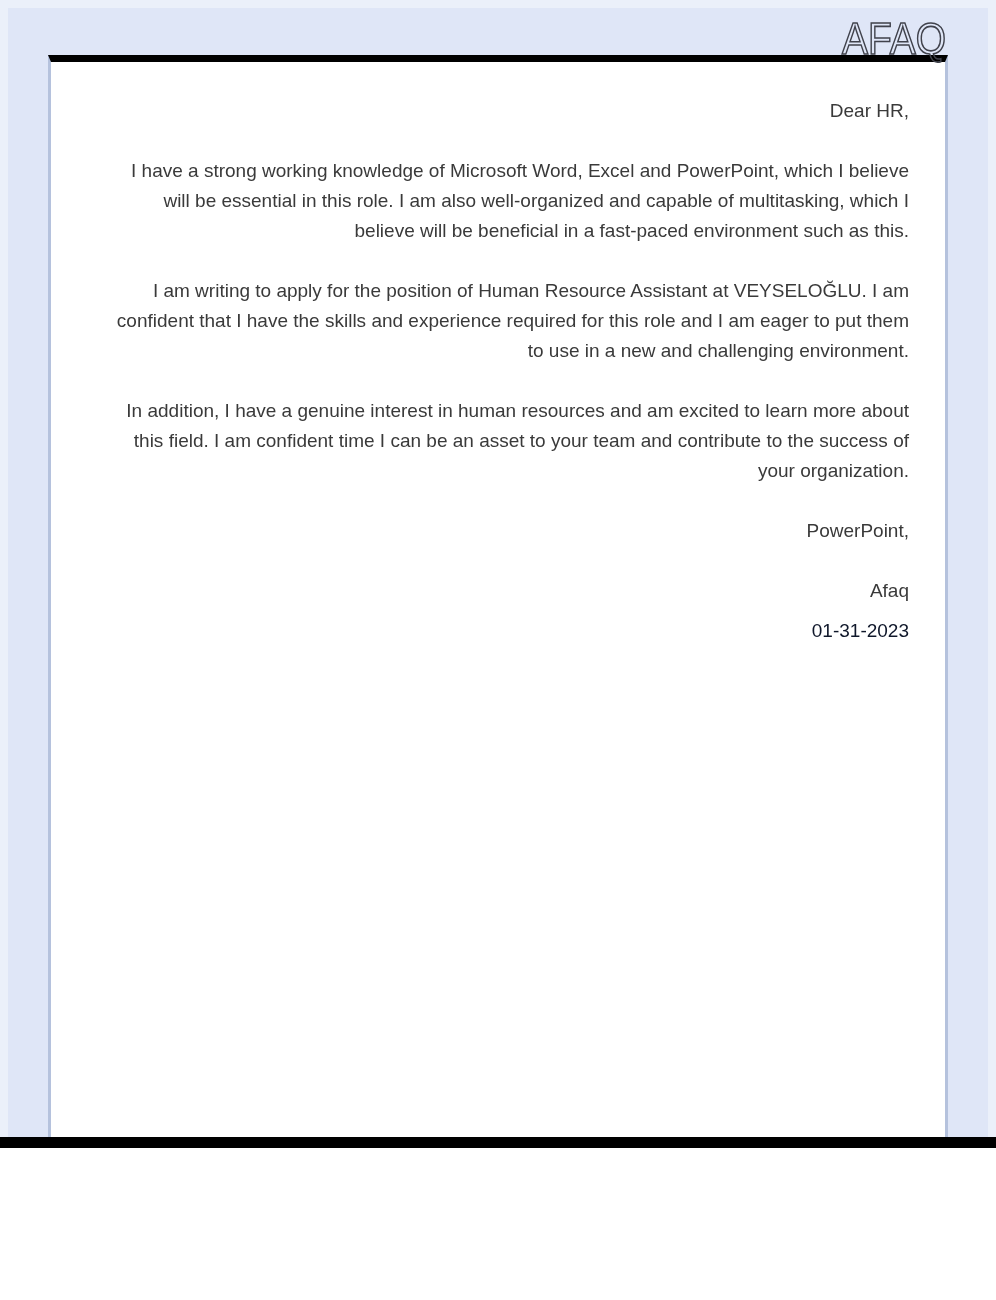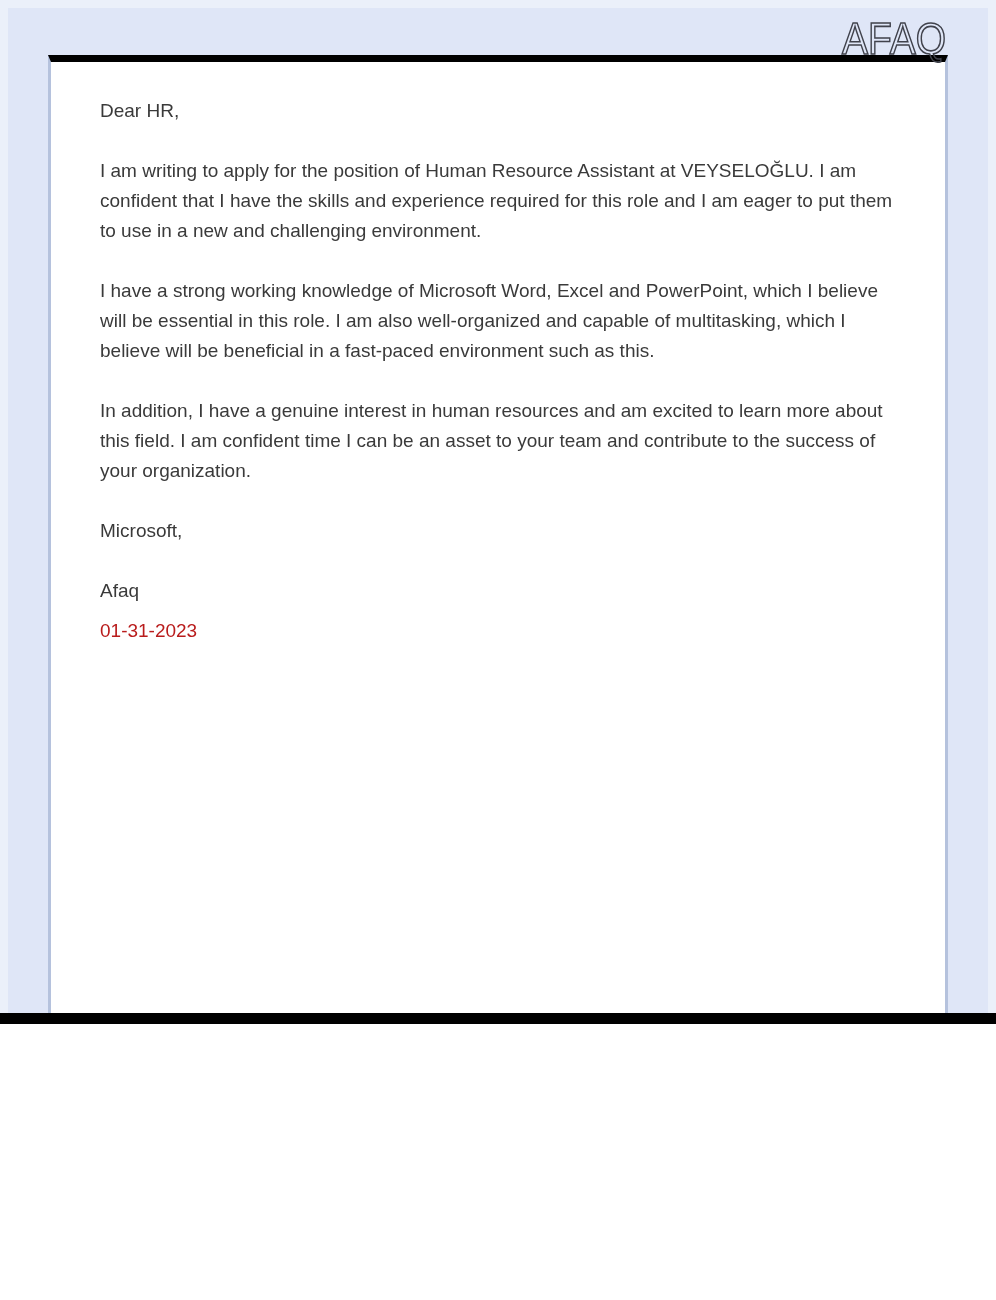--- a/index.html
+++ b/index.html
@@ -2,21 +2,21 @@
 <html><head>
 <meta charset="utf-8">
 <style>
   * { margin: 0; padding: 0; box-sizing: border-box; }
   html, body {
     font-family: "Liberation Sans", "DejaVu Sans", sans-serif;
   }
   .page {
     position: relative;
     width: 996px;
-    height: 1024px;
+    height: 1148px;
     background: #dfe6f7;
     box-shadow: inset 0 0 0 8px #ebf0fa;
     overflow: hidden;
   }
   .logo-wrap {
     position: absolute;
     top: 12px;
     right: 50px;
     width: 104px;
     height: 48px;
@@ -33,27 +33,28 @@
     border-top: 7px solid #000000;
     border-left: 3px solid #b5c2dd;
     border-right: 3px solid #b5c2dd;
     border-bottom: 3px solid #b5c2dd;
   }
   .letter-content {
     padding: 34px 36px 0 49px;
     color: #3a3a3a;
     font-size: 19px;
     line-height: 30px;
+    text-align: right;
   }
   .letter-content p { margin-top: 30px; }
   .letter-content p.salutation { margin-top: 0; }
   .date-link {
     display: inline-block;
     margin-top: 10px;
-    color: #b91c1c;
+    color: #0f172a;
     font-size: 19px;
     line-height: 30px;
     text-decoration: none;
     cursor: pointer;
   }
   .watermark {
     position: absolute;
     right: 10px;
     bottom: 1px;
     font-size: 13px;
@@ -76,24 +77,24 @@
 
   <div class="logo-wrap">
     <svg width="104" height="48" viewBox="0 0 104 48">
       <text x="0" y="42" font-size="45" font-family="Liberation Sans, DejaVu Sans, sans-serif" textLength="104" lengthAdjust="spacingAndGlyphs" fill="none" stroke="#40424c" stroke-width="1.6">AFAQ</text>
     </svg>
   </div>
 
   <div class="letter">
     <div class="letter-content">
       <p class="salutation">Dear HR,</p>
+      <p>I have a strong working knowledge of Microsoft Word, Excel and PowerPoint, which I believe will be essential in this role. I am also well-organized and capable of multitasking, which I believe will be beneficial in a fast-paced environment such as this.</p>
       <p>I am writing to apply for the position of Human Resource Assistant at VEYSELOĞLU. I am confident that I have the skills and experience required for this role and I am eager to put them to use in a new and challenging environment.</p>
-      <p>I have a strong working knowledge of Microsoft Word, Excel and PowerPoint, which I believe will be essential in this role. I am also well-organized and capable of multitasking, which I believe will be beneficial in a fast-paced environment such as this.</p>
       <p>In addition, I have a genuine interest in human resources and am excited to learn more about this field. I am confident time I can be an asset to your team and contribute to the success of your organization.</p>
-      <p>Microsoft,</p>
+      <p>PowerPoint,</p>
       <p>Afaq</p>
       <a class="date-link">01-31-2023</a>
     </div>
     <div class="watermark">Lazyapply.com</div>
   </div>
 
   <div class="bottom-bar"></div>
 
 </div>
 

